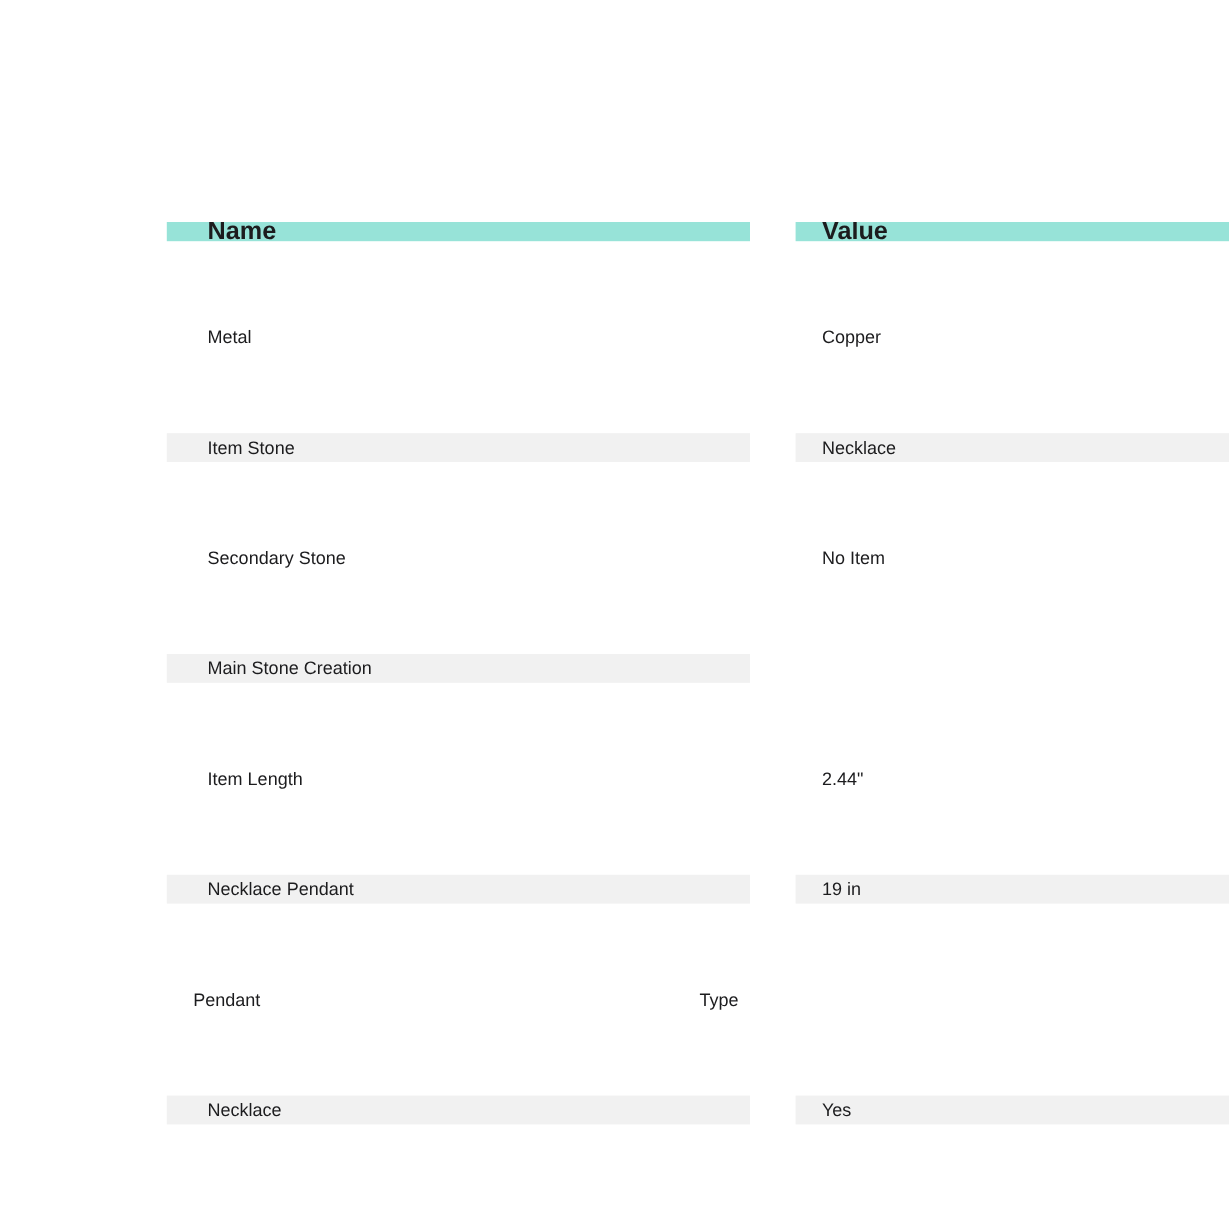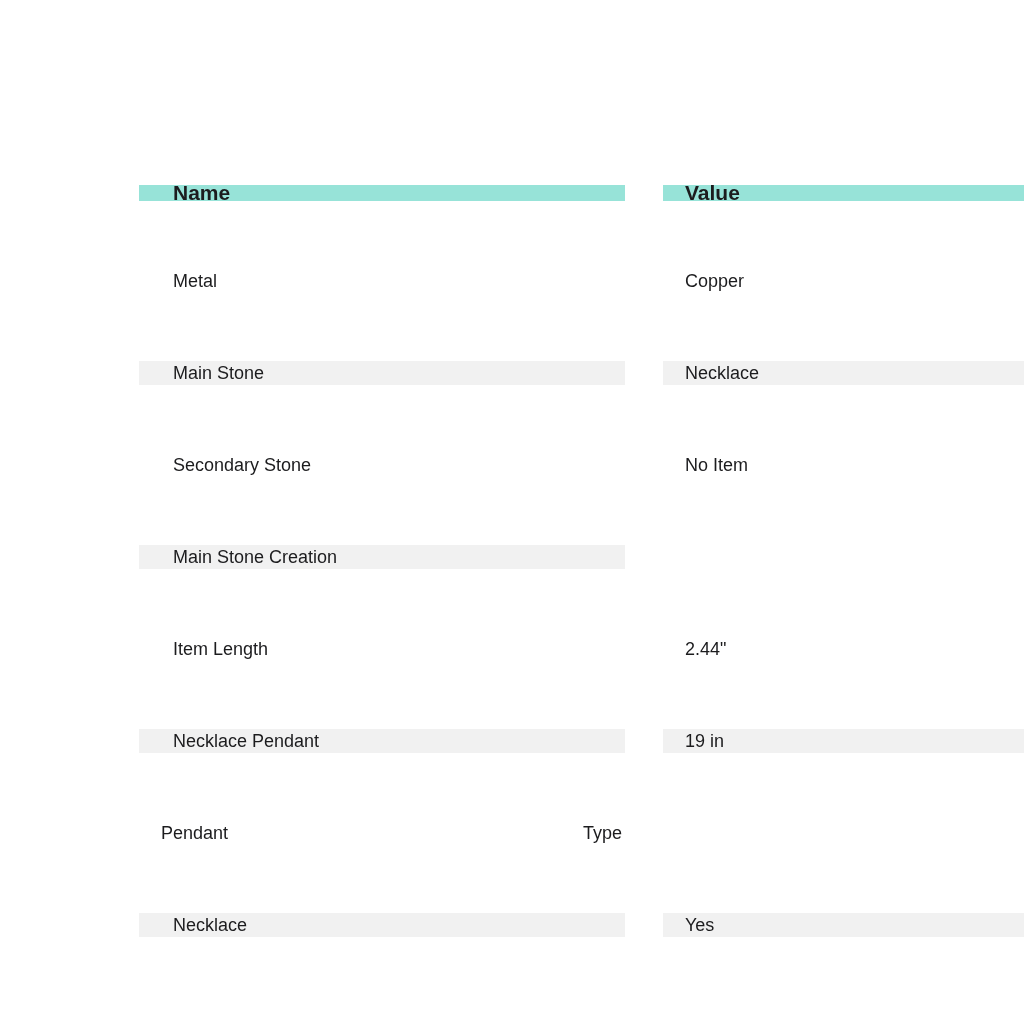--- a/index.html
+++ b/index.html
@@ -23,21 +23,21 @@
   }
   .t-row {
     display: flex;
     column-gap: 4px;      
     height: 58px;
   }
   .t-row.header { height: 50px; }
   .cell {
     display: flex;
     align-items: center;
-    font-size: 18px;
+    font-size: 15px;
     color: var(--text-color, #1c1c1e);
     overflow: hidden;
     white-space: nowrap;
   }
   .cell.name  { width: 486px; padding-left: 34px; }
   .cell.value { flex: 1;      padding-left: 22px; }
   .t-row.header .cell {
     background: var(--header-bg, #97e3d8);
     font-weight: 700;
     font-size: 21px;
@@ -55,21 +55,21 @@
       <div class="cell name">Name</div>
       <div class="cell value">Value</div>
     </div>
 
     <div class="t-row odd">
       <div class="cell name">Metal</div>
       <div class="cell value">Copper</div>
     </div>
 
     <div class="t-row even">
-      <div class="cell name">Main Stone</div>
+      <div class="cell name">Item Stone</div>
       <div class="cell value">Necklace</div>
     </div>
 
     <div class="t-row odd">
       <div class="cell name">Secondary Stone</div>
       <div class="cell value">No Item</div>
     </div>
 
     <div class="t-row even">
       <div class="cell name">Main Stone Creation</div>

